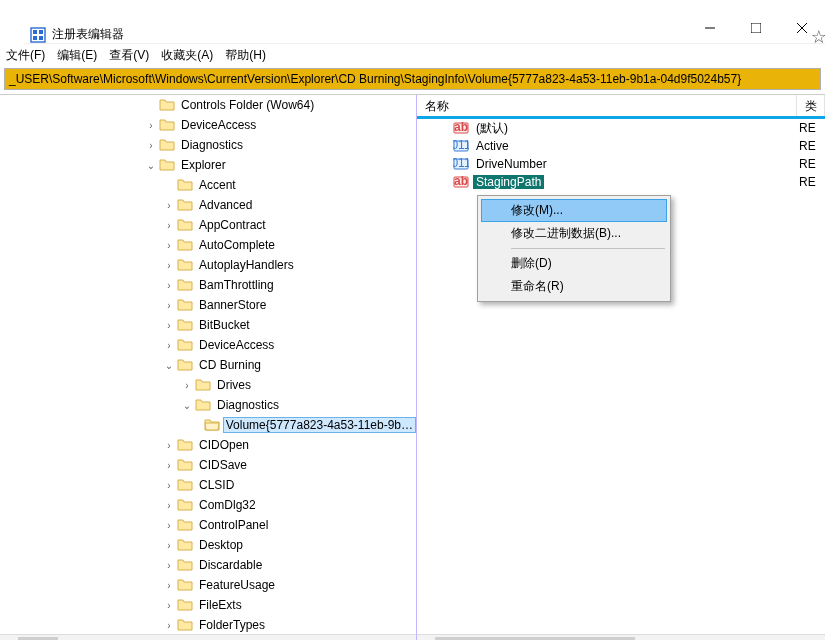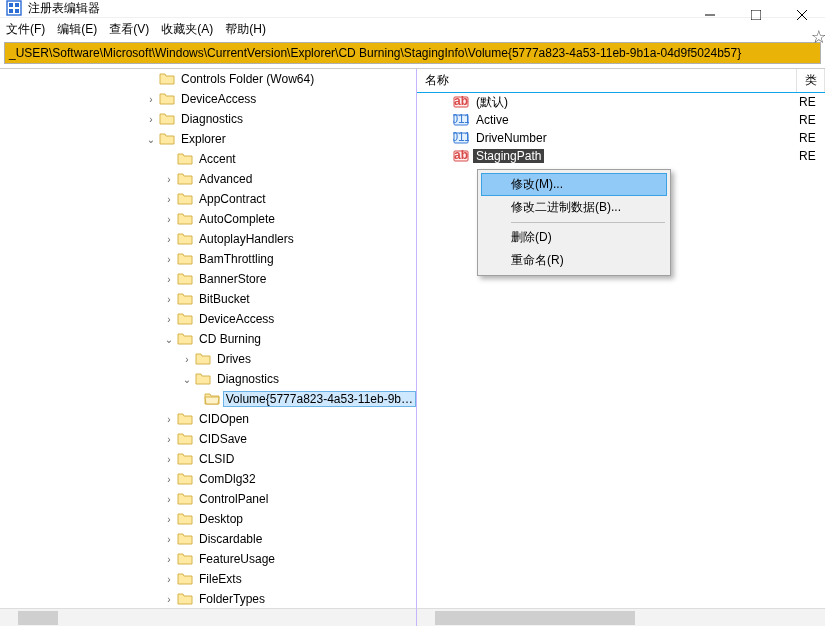--- a/index.html
+++ b/index.html
@@ -1,18 +1,18 @@
 <!DOCTYPE html>
 <html><head>
 <meta charset="utf-8">
 <style>
   * { box-sizing: border-box; font-family: "Microsoft YaHei", "Segoe UI", sans-serif; font-size: 12px; }
   body { margin: 0; padding: 0; width: 825px; height: 640px; background: #fff; overflow: hidden; }
   
-  .titlebar { height: 18px; display: flex; align-items: flex-start; padding-left: 6px; border-bottom: 1px solid #f0f0f0; }
+  .titlebar { height: 44px; display: flex; align-items: flex-end; padding-left: 6px; border-bottom: 1px solid #f0f0f0; margin-left: 24px; }
   .titlebar .app-icon { width: 16px; height: 16px; margin-right: 6px; }
   .titlebar .title { flex: 1; color: #000; }
   .titlebar .winbtns { display: flex; }
   .titlebar .winbtn { width: 46px; height: 30px; display: flex; align-items: center; justify-content: center; }
   
   .menubar { height: 22px; display: flex; align-items: center; padding: 0 6px; gap: 12px; }
   .menubar .menuitem { color: #000; cursor: default; }
   
   .addressbar { height: 22px; border: 1px solid #b0b0b0; background: #eab308; margin: 2px 4px 0 4px; display: flex; align-items: center; padding: 0 4px; overflow: hidden; }
   .addressbar-text { white-space: nowrap; }
@@ -24,29 +24,29 @@
   .tree { overflow-y: auto; overflow-x: hidden; height: calc(100% - 18px); }
   .tree-row { height: 20px; display: flex; align-items: center; white-space: nowrap; }
   .tree-toggle { width: 14px; text-align: center; color: #666; font-size: 10px; display: inline-block; }
   .tree-folder { width: 16px; height: 16px; margin: 0 3px 0 1px; flex-shrink: 0; }
   .tree-label { padding: 1px 3px; }
   .tree-row.selected .tree-label { background: #cde8ff; border: 1px solid #6bb3e6; padding: 0 2px; }
   
   .hscroll { height: 18px; border-top: 1px solid #ddd; background: #f3f3f3; display:flex; align-items:center; }
   .hscroll .thumb { height: 14px; background:#cfcfcf; margin:0 18px; flex:0 0 40px; }
   
-  .list-header { display: flex; height: 24px; border-bottom: 1px solid #0ea5e9; }
+  .list-header { display: flex; height: 24px; border-bottom: 3px solid #0ea5e9; }
   .list-header .col { padding: 3px 8px; border-right: 1px solid #e3e3e3; }
   .col-name { flex: 1; }
   .col-type { width: 28px; }
   .list-body { position: relative; }
   .list-row { height: 18px; display: flex; align-items: center; padding-left: 6px; }
   .list-row .icon { width: 16px; height: 16px; margin-right: 4px; flex-shrink: 0; margin-left: 30px; }
   .list-row .txt { padding: 0 3px; }
-  .list-row.selected .txt { background: #404040; color: #fff; }
+  .list-row.selected .txt { background: #0f766e; color: #fff; }
   
   .ctxmenu { position: absolute; left: 60px; top: 100px; width: 194px; background: #f0f0f0; border: 1px solid #a0a0a0; box-shadow: 3px 3px 5px rgba(0,0,0,0.3); padding: 3px; z-index: 10; }
   .ctxmenu .cmi { height: 23px; display: flex; align-items: center; padding-left: 30px; }
   .ctxmenu .cmi.hi { background: #91c9f7; border: 1px solid #3aa2e5; padding-left: 29px; }
   .ctxmenu .sep { height: 1px; background: #c0c0c0; margin: 3px 2px 3px 30px; }
   
   .list-pane .hscroll .thumb { flex: 0 0 200px; }
   
   .star-deco { position: absolute; right: -2px; top: 26px; color:#555; font-size:18px; }
 </style>

